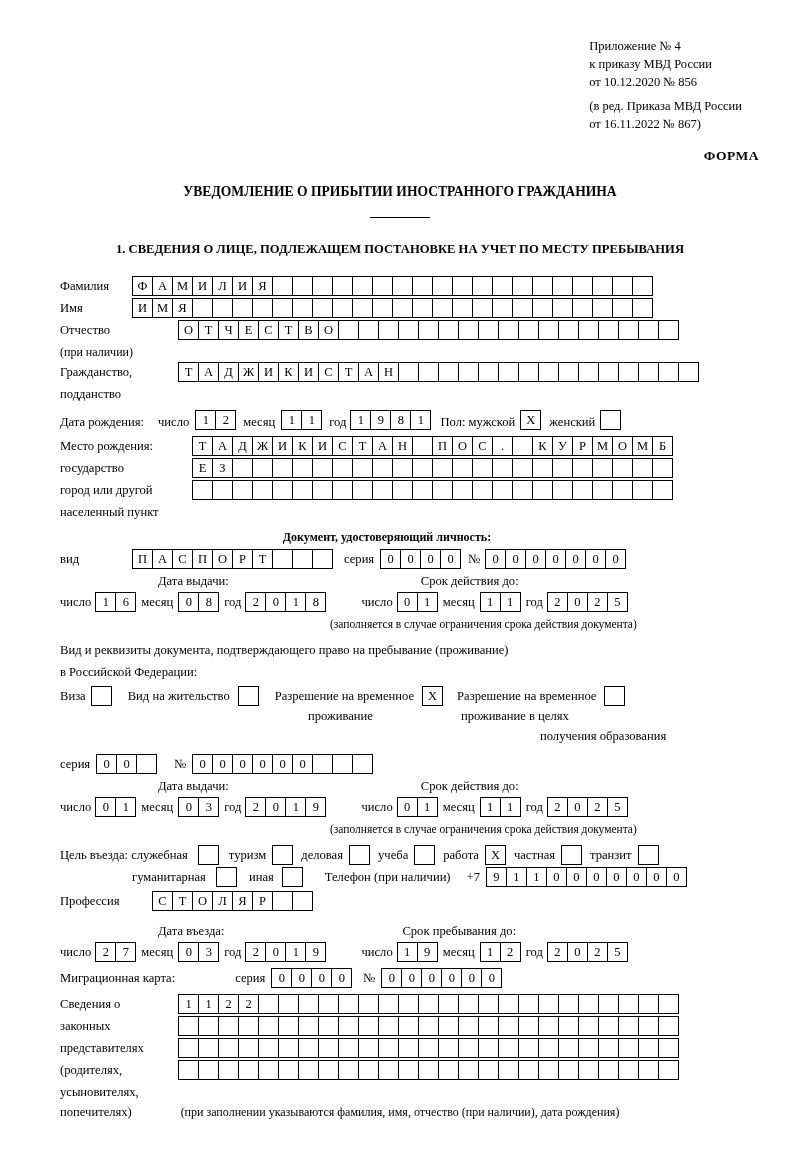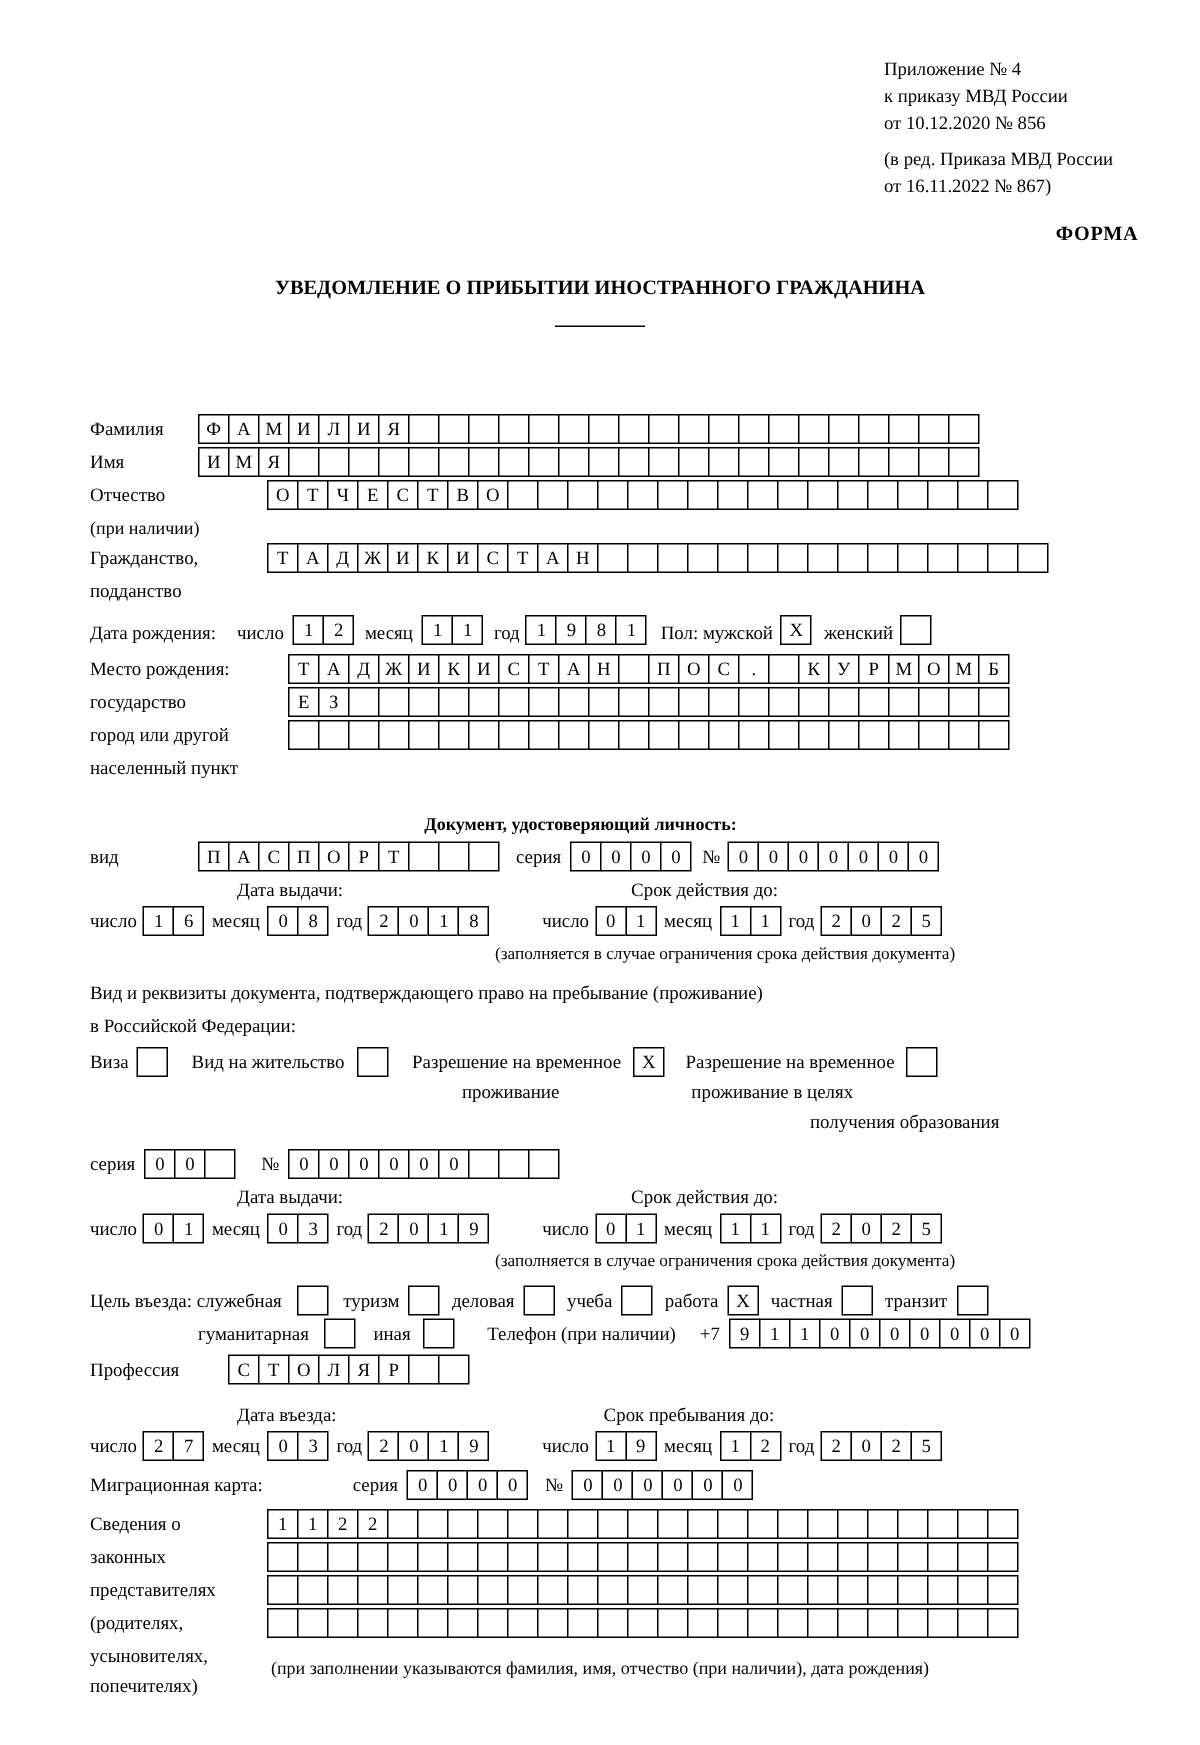--- a/index.html
+++ b/index.html
@@ -151,20 +151,21 @@
     <div>(в ред. Приказа МВД России</div>
     <div>от 16.11.2022 № 867)</div>
   </div>
   <div class="forma">ФОРМА</div>
 
   <div class="doc-title">
     <div>УВЕДОМЛЕНИЕ О ПРИБЫТИИ ИНОСТРАННОГО ГРАЖДАНИНА</div>
     <div class="line2"><span class="underline"></span></div>
   </div>
 
+  <div class="section-title">1. СВЕДЕНИЯ О ЛИЦЕ, ПОДЛЕЖАЩЕМ ПОСТАНОВКЕ НА УЧЕТ ПО МЕСТУ ПРЕБЫВАНИЯ</div>
 
   <div class="form-area">
 
     <div class="row">
       <div class="lbl" style="width:72px; margin-left:60px;">Фамилия</div>
       <div class="cells" id="cells-surname">
           <div class="cell">Ф</div>
           <div class="cell">А</div>
           <div class="cell">М</div>
           <div class="cell">И</div>
@@ -400,21 +401,21 @@
           <div class="cell"></div>
           <div class="cell"></div>
           <div class="cell"></div>
           <div class="cell"></div>
           <div class="cell"></div>
           <div class="cell"></div>
           <div class="cell"></div>
           <div class="cell"></div>
         </div>
     </div>
-    <div class="row" style="margin-bottom:17px;">
+    <div class="row" style="margin-bottom:5px;">
       <div class="lbl" style="margin-left:60px;">населенный пункт</div>
     </div>
 
     <div class="row" style="margin-bottom:2px;padding-left:44px;">
       <div class="center-text" style="text-align:center; padding-right:70px;">Документ, удостоверяющий личность:</div>
     </div>
 
     <div class="row">
       <div class="lbl" style="width:72px; margin-left:60px;">вид</div>
       <div class="cells">

